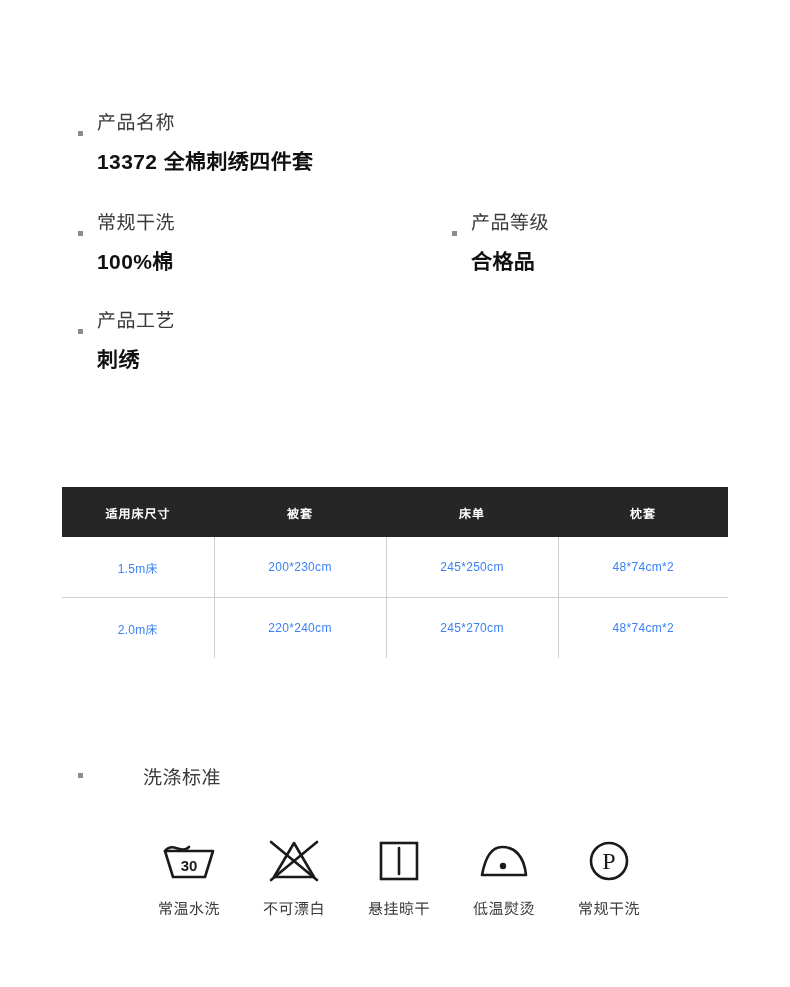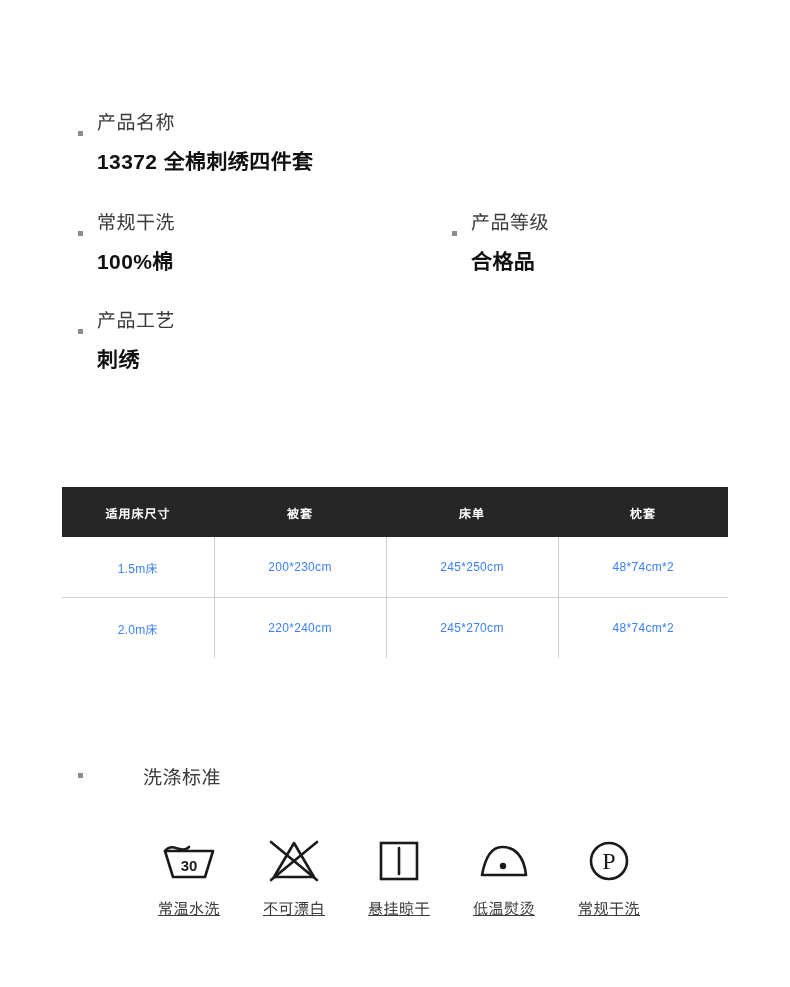--- a/index.html
+++ b/index.html
@@ -136,21 +136,20 @@
     height: 52px;
     display: flex;
     align-items: center;
     justify-content: center;
   }
   .wash-caption {
     margin-top: 12px;
     font-size: 15px;
     color: #3c3c3c;
     letter-spacing: 0.5px;
-    text-decoration: underline;
   }
 </style>
 </head>
 <body>
 
 <div class="page">
 
   <div class="specs">
 
     <div class="spec-row">

